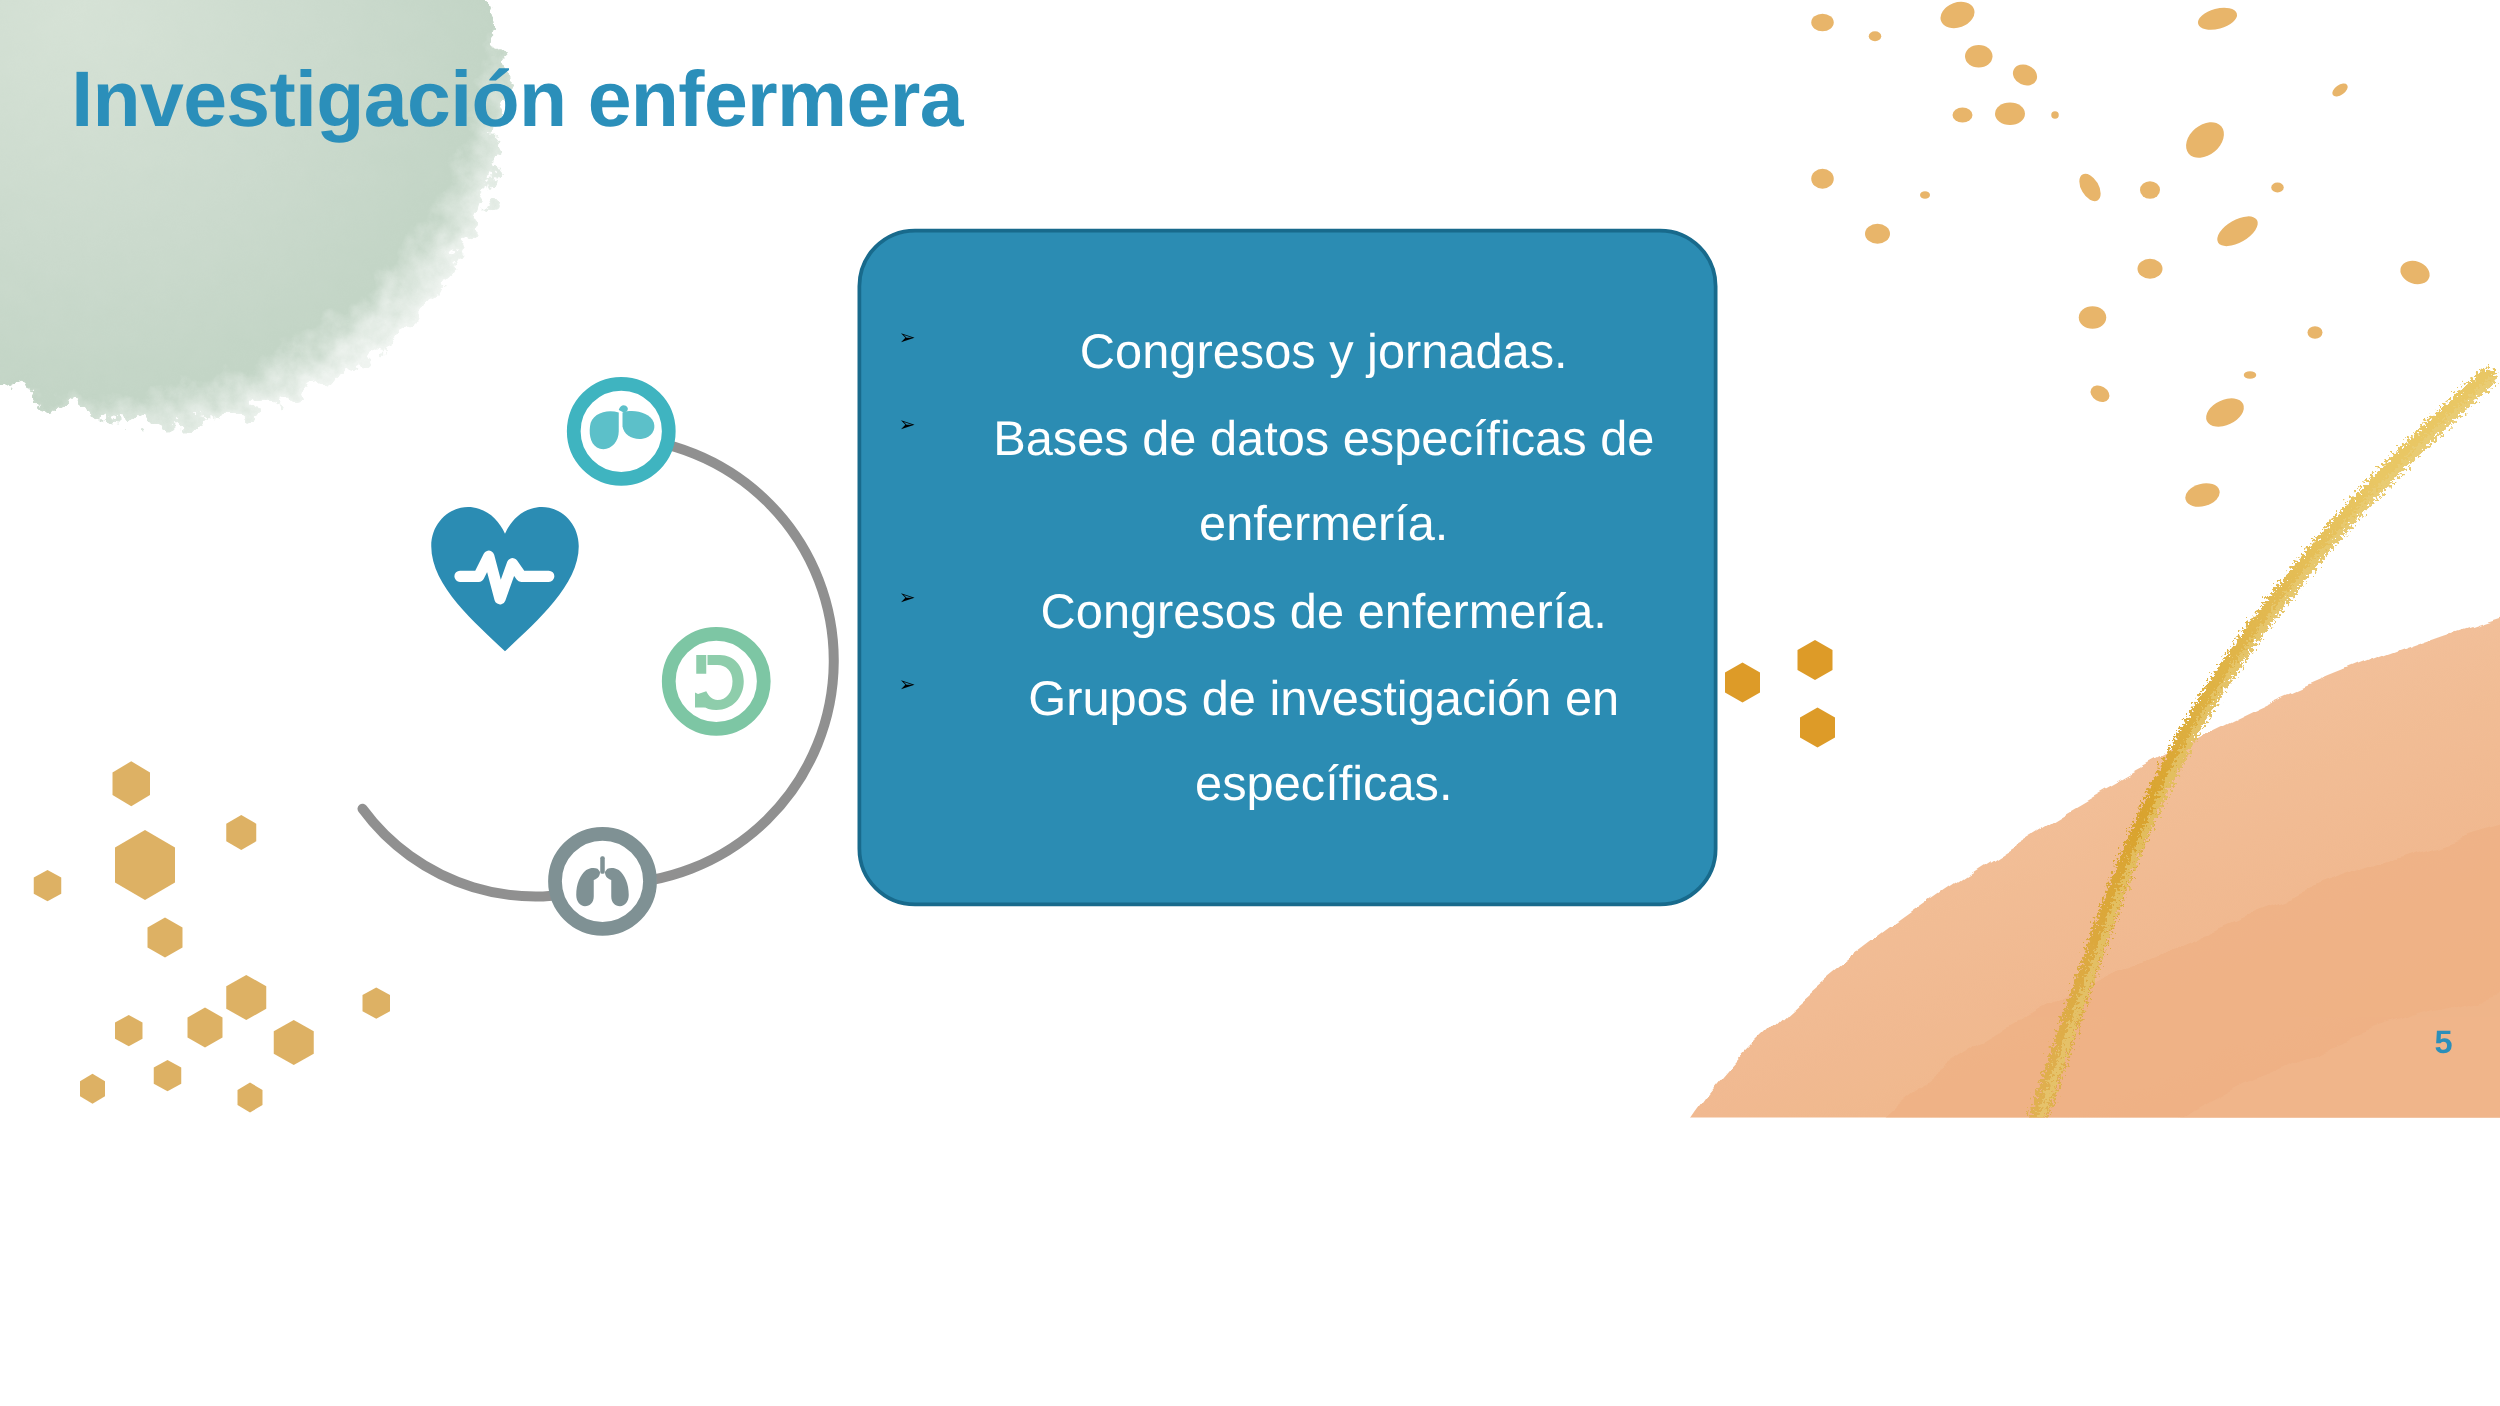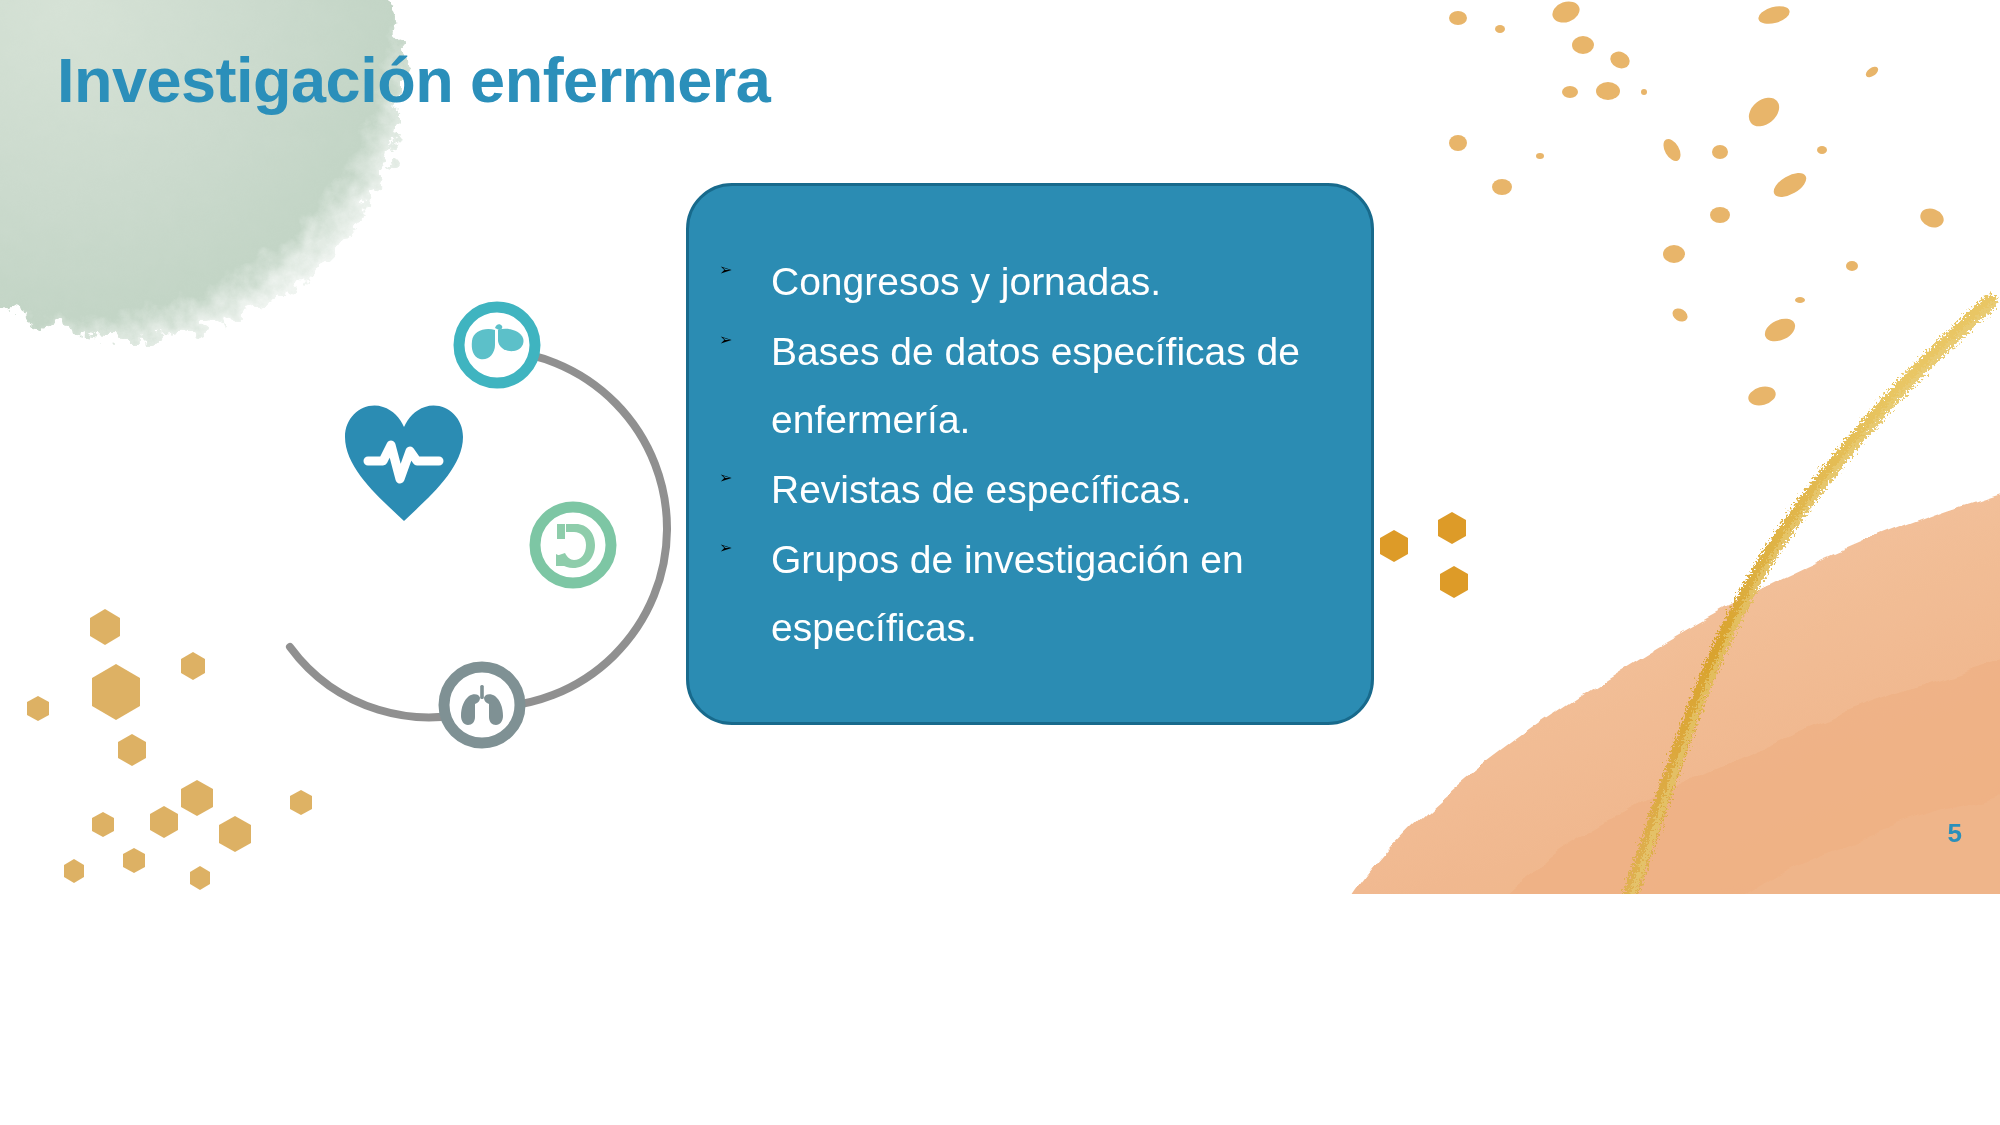--- a/index.html
+++ b/index.html
@@ -95,20 +95,21 @@
     width: 52px;
     padding-top: 12px;
     text-align: left;
   }
   .bullet-text {
     flex: 1 1 auto;
     color: #ffffff;
     font-size: 39px;
     line-height: 68px;
     font-weight: normal;
+    text-align: center;
   }
 
   
   #page-number {
     position: absolute;
     right: 38px;
     bottom: 45px;
     color: #2b8fba;
     font-size: 26px;
     font-weight: bold;
@@ -275,21 +276,21 @@
       <li class="bullet-item">
         <span class="bullet-marker">➢</span>
         <span class="bullet-text">Congresos y jornadas.</span>
       </li>
       <li class="bullet-item">
         <span class="bullet-marker">➢</span>
         <span class="bullet-text">Bases de datos específicas de enfermería.</span>
       </li>
       <li class="bullet-item">
         <span class="bullet-marker">➢</span>
-        <span class="bullet-text">Revistas de específicas.</span>
+        <span class="bullet-text">Congresos de enfermería.</span>
       </li>
       <li class="bullet-item">
         <span class="bullet-marker">➢</span>
         <span class="bullet-text">Grupos de investigación en específicas.</span>
       </li>
     </ul>
   </div>
 
   <div id="page-number">5</div>
 

